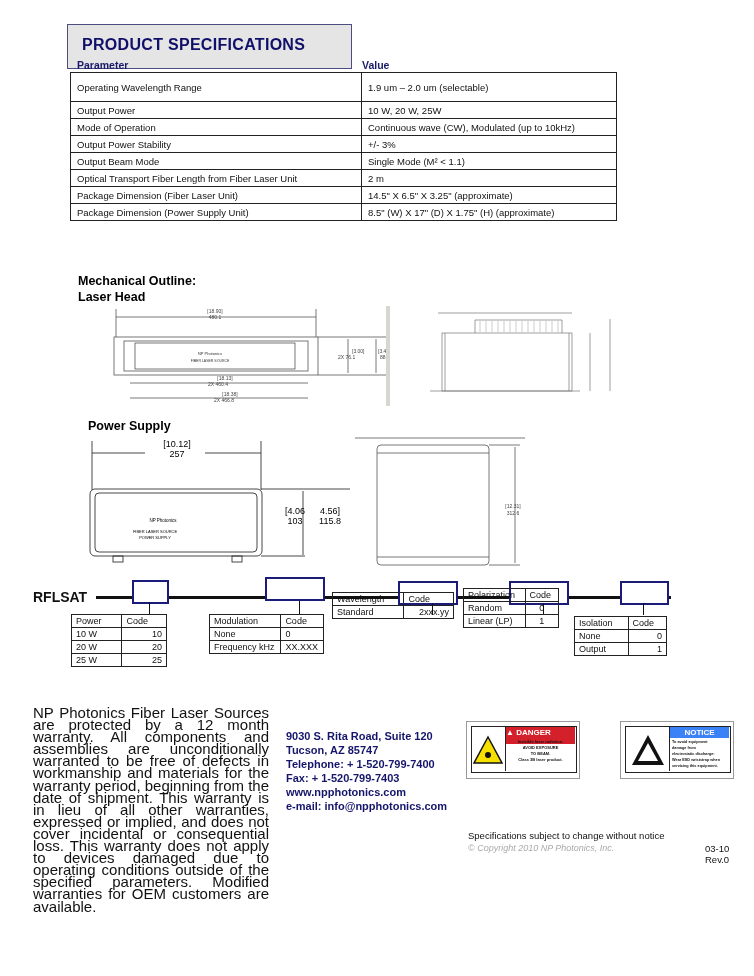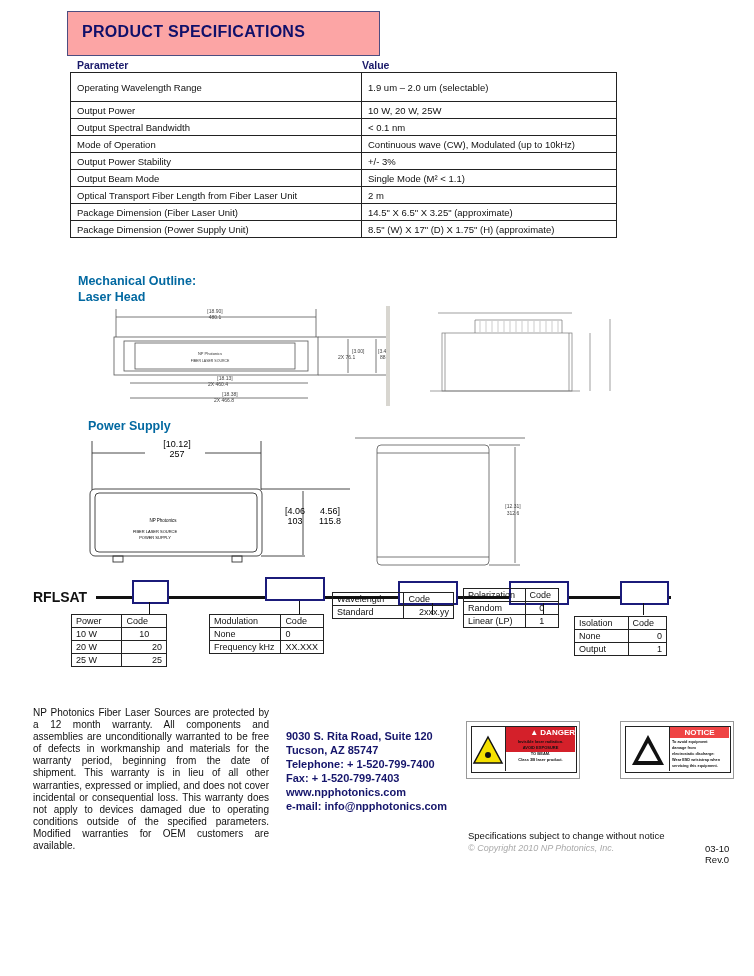--- a/index.html
+++ b/index.html
@@ -1,29 +1,29 @@
 <!DOCTYPE html>
 <html><head>
 <meta charset="utf-8">
 <style>
   html,body{margin:0;padding:0;background:#fff;}
   body{width:754px;height:976px;position:relative;overflow:hidden;font-family:"Liberation Sans",sans-serif;color:#111;}
   .abs{position:absolute;}
-  .banner{left:67px;top:11px;width:283px;height:43px;background:#fca5a5;border:1px solid #4d4d80;padding-left:28px;}
+  .banner{left:67px;top:24px;width:283px;height:43px;background:#e5e5e5;border:1px solid #4d4d80;}
   .banner span{position:absolute;left:14px;top:11px;font-size:16px;font-weight:bold;color:#10106a;letter-spacing:0.3px;}
   .spec-hdr{top:59px;font-size:10.5px;font-weight:bold;color:#1a1a6a;}
   table.spec{position:absolute;left:70px;top:72px;width:547px;border-collapse:collapse;font-size:9.5px;}
   table.spec td{border:1px solid #222;padding:0 6px;height:16px;}
   table.spec tr:first-child td{height:28px;}
   table.spec td.v{width:242px;}
-  .h2{font-size:12.5px;font-weight:bold;color:#0369a1;}
+  .h2{font-size:12.5px;font-weight:bold;color:#000000;}
   svg text{font-family:"Liberation Sans",sans-serif;}
   table.code{position:absolute;border-collapse:collapse;font-size:9px;}
   table.code td{border:1px solid #222;padding:1px 4px;}
-  .warranty{left:33px;top:707px;width:236px;font-size:10px;line-height:12.1px;text-align:justify;}
+  .warranty{left:33px;top:707px;width:236px;font-size:15px;line-height:12.1px;text-align:justify;}
   .addr{left:286px;top:729px;font-size:11px;font-weight:bold;color:#15156b;line-height:14px;}
   .addr a{color:#15156b;}
   .foot1{left:468px;top:830px;font-size:9.5px;}
   .foot2{left:468px;top:843px;font-size:9px;font-style:italic;color:#aaa;}
   .foot3{left:664px;top:843px;font-size:9.5px;margin-left:41px;}
 </style>
 </head>
 <body>
 
 <div class="abs banner">
@@ -34,24 +34,20 @@
 <div class="abs spec-hdr" style="left:362px">Value</div>
 <table class="spec">
   <tbody id="spec-body">
       <tr>
         <td>Operating Wavelength Range</td>
         <td class="v">1.9 um – 2.0 um  (selectable)</td>
       </tr>
       <tr>
         <td>Output Power</td>
         <td class="v">10 W, 20 W, 25W</td>
-      </tr>
-      <tr>
-        <td>Output Spectral Bandwidth</td>
-        <td class="v">&lt; 0.1 nm</td>
       </tr>
       <tr>
         <td>Mode of Operation</td>
         <td class="v">Continuous wave (CW), Modulated (up to 10kHz)</td>
       </tr>
       <tr>
         <td>Output Power Stability</td>
         <td class="v">+/- 3%</td>
       </tr>
       <tr>
@@ -188,21 +184,21 @@
 <div class="abs" style="left:643px;top:603px;width:1px;height:12px;background:#111;"></div>
 
 <table class="code" style="left:71px;top:614px;width:96px;padding-left:12px;">
     <tbody id="t-power">
       <tr>
         <td>Power</td>
         <td>Code</td>
       </tr>
       <tr>
         <td>10 W</td>
-        <td style="text-align:center">10</td>
+        <td style="text-align:right">10</td>
       </tr>
       <tr>
         <td>20 W</td>
         <td style="text-align:right">20</td>
       </tr>
       <tr>
         <td>25 W</td>
         <td style="text-align:right">25</td>
       </tr>
     </tbody>
@@ -280,38 +276,38 @@
 </div>
 
 <div class="abs" style="left:466px;top:721px;width:112px;height:56px;border:1px solid #999;background:#fff;">
   <div class="abs" style="left:4px;top:4px;width:104px;height:45px;border:1px solid #222;"></div>
   <div class="abs" style="left:5px;top:5px;width:33px;height:44px;border-right:1px solid #222;">
     <svg width="33" height="44">
         <polygon points="16,10 30,36 2,36" fill="#f5e000" stroke="#111" stroke-width="1.5"></polygon>
         <circle cx="16" cy="28" r="3" fill="#111"></circle>
       </svg>
   </div>
-  <div class="abs" style="left:39px;top:5px;width:69px;height:25px;background:#d4202a;color:#fff;font-size:8px;font-weight:bold;text-align:right;line-height:11px;">▲ <span>DANGER</span></div>
+  <div class="abs" style="left:39px;top:5px;width:69px;height:17px;background:#d4202a;color:#fff;font-size:8px;font-weight:bold;text-align:left;line-height:11px;">▲ <span>DANGER</span></div>
   <div class="abs" style="left:39px;top:17px;width:69px;font-size:4px;font-weight:bold;text-align:center;line-height:6px;">
     <div>Invisible laser radiation.</div>
     <div>AVOID EXPOSURE</div>
     <div>TO BEAM.</div>
     <div>Class 3B laser product.</div>
   </div>
 </div>
 
 <div class="abs" style="left:620px;top:721px;width:112px;height:56px;border:1px solid #999;background:#fff;">
   <div class="abs" style="left:4px;top:4px;width:104px;height:45px;border:1px solid #222;"></div>
   <div class="abs" style="left:5px;top:5px;width:43px;height:44px;border-right:1px solid #222;">
     <svg width="43" height="44">
         <polygon points="22,8 38,38 6,38" fill="#111"></polygon>
         <polygon points="22,16 32,34 12,34" fill="#fff"></polygon>
       </svg>
   </div>
-  <div class="abs" style="left:49px;top:5px;width:59px;height:11px;background:#ef4444;color:#fff;font-size:8px;font-weight:bold;text-align:center;line-height:11px;">NOTICE</div>
+  <div class="abs" style="left:49px;top:5px;width:59px;height:11px;background:#3b82f6;color:#fff;font-size:8px;font-weight:bold;text-align:center;line-height:11px;">NOTICE</div>
   <div class="abs" style="left:51px;top:17px;width:57px;font-size:3.8px;font-weight:bold;line-height:6px;">
     <div>To avoid equipment</div>
     <div>damage from</div>
     <div>electrostatic discharge:</div>
     <div>Wear ESD wriststrap when</div>
     <div>servicing this equipment.</div>
   </div>
 </div>
 
 <div class="abs foot1">Specifications subject to change without notice</div>

